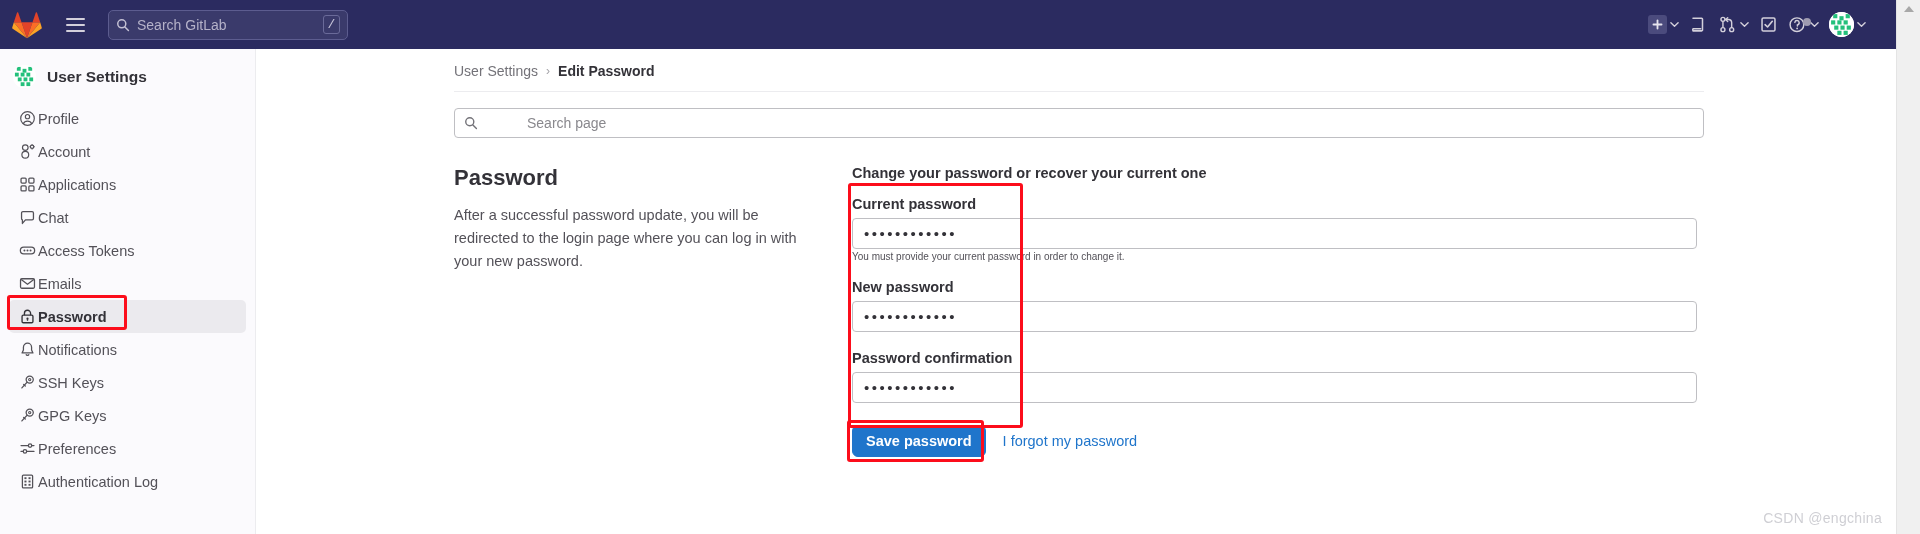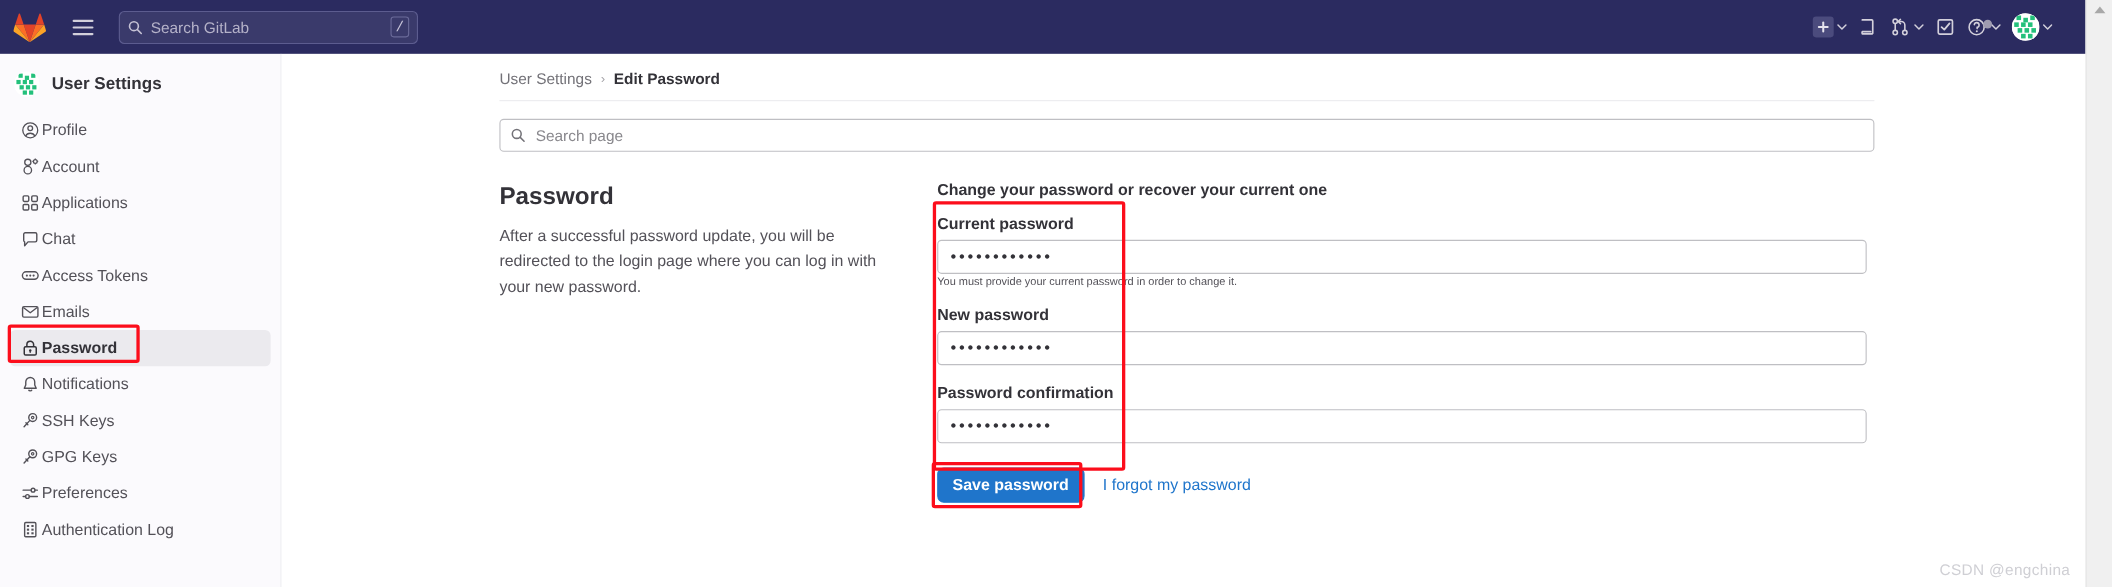--- a/index.html
+++ b/index.html
@@ -21,21 +21,21 @@
   .nav-left { display: flex; align-items: center; }
   .gl-logo { width: 30px; height: 30px; margin-left: 12px; display:block; }
   .hamburger {
     width: 34px; height: 34px; margin-left: 16px;
     display: flex; flex-direction: column; justify-content: center;
     align-items: center; gap: 4px; cursor: pointer; border-radius: 4px;
   }
   .hamburger span { display:block; width: 19px; height: 2px; background: #d3d0db; border-radius:1px; }
 
   .search-wrap {
-    margin-left: 16px; width: 272px; height: 30px;
+    margin-left: 16px; width: 240px; height: 30px;
     background: #3a3a6b; border: 1px solid #5c5c8f; border-radius: 5px;
     display: flex; align-items: center; padding: 0 7px; cursor: text;
   }
   .search-wrap svg { flex: 0 0 auto; }
   .search-input {
     flex: 1 1 auto; background: transparent; border: 0; outline: 0;
     color: #d8d5e3; font-family: "Liberation Sans", sans-serif; font-size: 14px;
     margin-left: 7px; padding: 0;
   }
   .search-input::placeholder { color: #b5b2c9; opacity: 1; }
@@ -112,21 +112,21 @@
   .bc-link { color: #737278; cursor: pointer; }
   .bc-sep { color: #a4a3a8; font-size: 12px; }
   .bc-cur { color: #333238; font-weight: bold; cursor: pointer; }
   .bc-rule {
     margin: 12px 0 0 198px; width: 1250px; height: 1px; background: #ececef;
   }
 
   .page-search {
     margin: 16px 0 0 198px; width: 1250px; height: 30px;
     border: 1px solid #bfbfc3; border-radius: 4px;
-    display: flex; align-items: center; padding: 0 9px; cursor: text;
+    display: flex; align-items: center; padding: 0 9px; cursor: text; gap: 40px;
   }
   .page-search input {
     flex: 1; border: 0; outline: 0; margin-left: 9px; padding: 0;
     font-size: 14px; color: #333238; font-family: "Liberation Sans", sans-serif;
   }
   .page-search input::placeholder { color: #89888d; opacity: 1; }
 
   .cols { display: flex; margin: 27px 0 0 198px; }
   .col-left { width: 398px; flex: 0 0 398px; padding-right: 34px; }
   .col-left h2 { font-size: 22px; font-weight: bold; color: #333238; }

